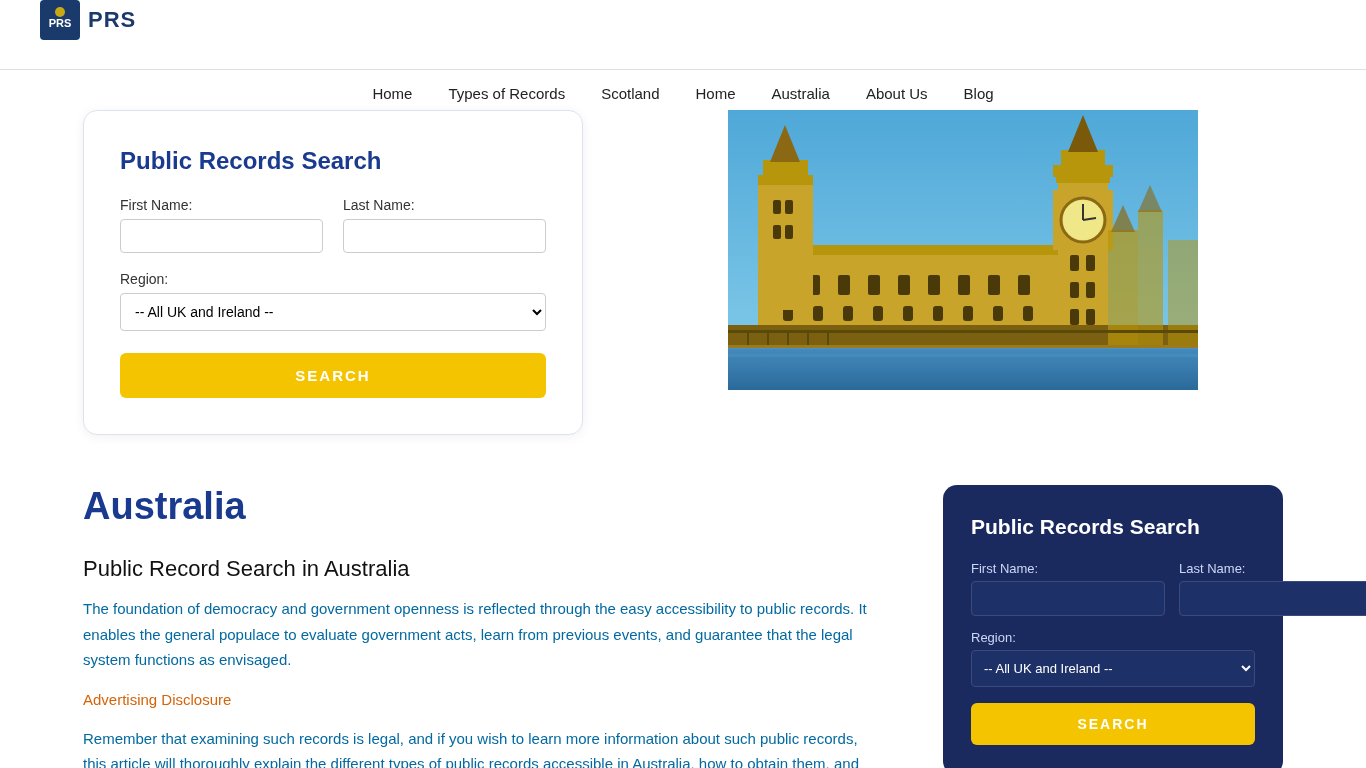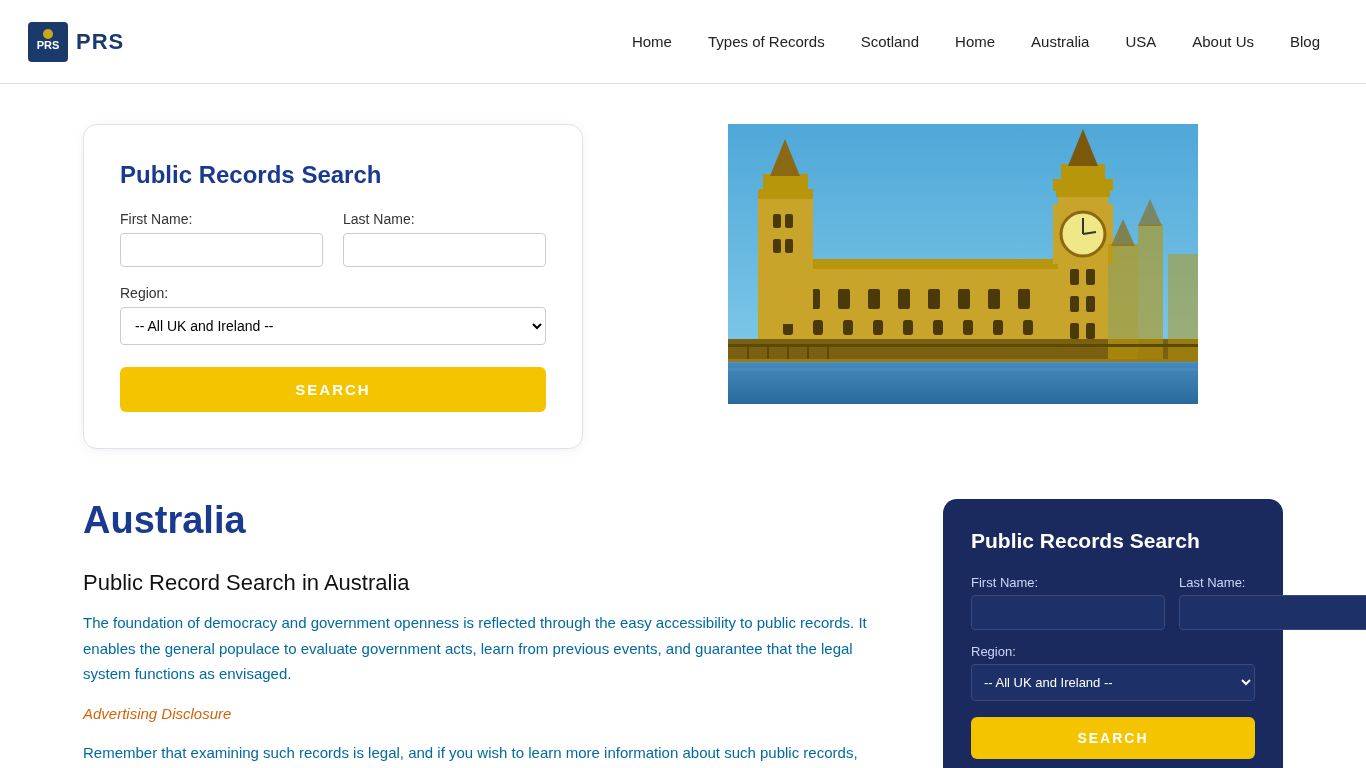--- a/index.html
+++ b/index.html
@@ -2,27 +2,28 @@
 <html><head>
   <meta charset="utf-8">
   <style>
     * { margin: 0; padding: 0; box-sizing: border-box; }
     body { font-family: Arial, sans-serif; background: #fff; color: #333; font-size: 15px; }
 
     
     nav {
       display: flex;
       align-items: center;
-      padding: 0 28px;
-      height: 84px;
+      padding: 0 40px;
+      height: 70px;
       background: #fff;
       border-bottom: 1px solid #e0e0e0;
       position: sticky;
       top: 0;
       z-index: 100;
+      flex-direction: column;
     }
     .nav-logo {
       display: flex;
       align-items: center;
       gap: 8px;
       text-decoration: none;
       margin-right: auto;
     }
     .nav-logo-icon {
       width: 40px;
@@ -39,20 +40,21 @@
       gap: 0;
       list-style: none;
     }
     .nav-links li a {
       display: block;
       padding: 0 18px;
       color: #222;
       text-decoration: none;
       font-size: 15px;
       line-height: 70px;
+      margin-top: 19px;
     }
 
     
     .main-wrapper {
       max-width: 1280px;
       margin: 0 auto;
       padding: 40px 40px 0 40px;
     }
 
     
@@ -165,21 +167,20 @@
       margin-bottom: 14px;
     }
     .section-text {
       font-size: 15px;
       line-height: 1.7;
       color: #0369a1;
       margin-bottom: 18px;
     }
     .advertising-link {
       color: #d4640a;
-      font-style: italic;
       text-decoration: none;
       font-size: 15px;
       display: block;
       margin-bottom: 18px;
     }
 
     
     .sidebar-search-card {
       background: #1a2a5e;
       border-radius: 14px;
@@ -272,23 +273,20 @@
         <a href="#">Types of Records</a>
       </li>
     <li>
         <a href="#">Scotland</a>
       </li>
     <li>
         <a href="#">Home</a>
       </li>
     <li>
         <a href="#">Australia</a>
-      </li>
-    <li>
-        <a href="#">USA</a>
       </li>
     <li>
         <a href="#">About Us</a>
       </li>
     <li>
         <a href="#">Blog</a>
       </li>
   </ul>
 </nav>
 

